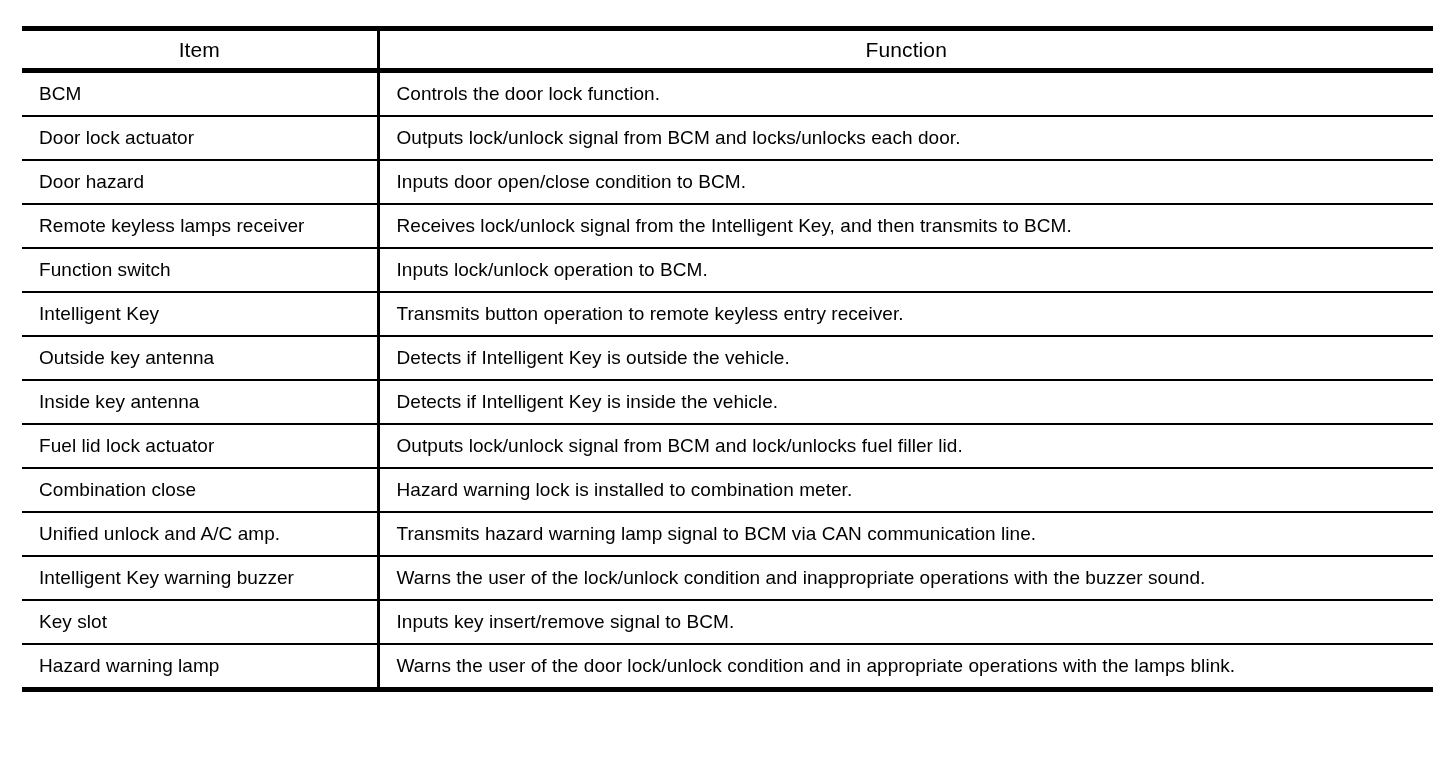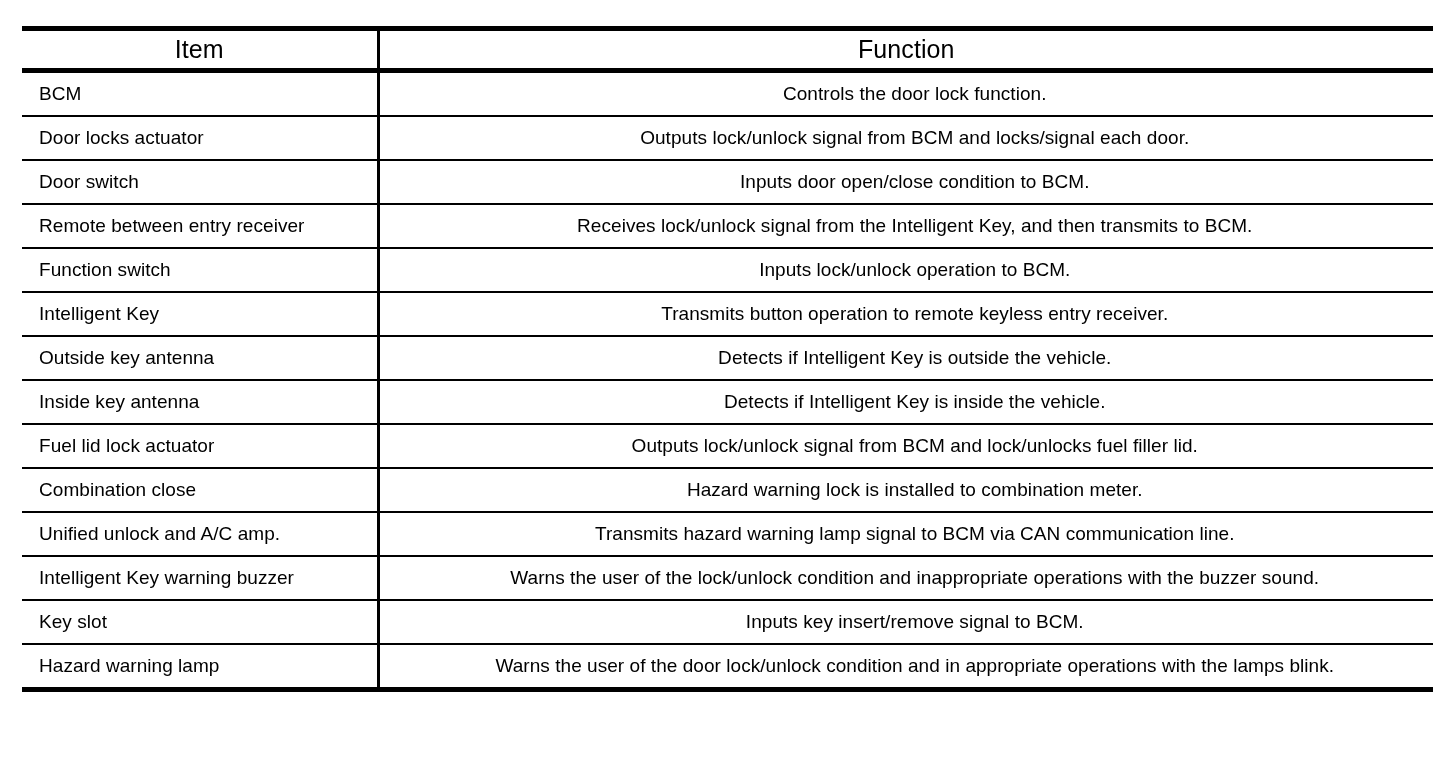--- a/index.html
+++ b/index.html
@@ -44,21 +44,21 @@
   
   table.spec-table {
     border-top: 5px solid #000;
     border-bottom: 5px solid #000;
   }
 
   
   tr.header-row > th {
     border-bottom: 5px solid #000;
     font-weight: normal;
-    font-size: 25px;
+    font-size: 21px;
     line-height: 1;
     height: 37px;
     padding: 0;
     vertical-align: middle;
     letter-spacing: 0.1px;
   }
 
   tr.header-row > th.th-item {
     border-right: 3px solid #000;
   }
@@ -80,21 +80,20 @@
     border-right: 3px solid #000;
     padding-left: 17px;
   }
 
   tr.data-row:first-child > td {
     border-top: none;
   }
 
   tr.data-row > td.cell-func {
     padding-left: 17px;
-    text-align: center;
   }
 </style>
 </head>
 <body>
 
 <div class="page">
   <div class="table-wrap">
     <table class="spec-table">
       <colgroup>
         <col class="col-item">
@@ -105,29 +104,29 @@
           <th class="th-item">Item</th>
           <th class="th-func">Function</th>
         </tr>
       </thead>
       <tbody id="table-body">
           <tr class="data-row">
             <td class="cell-item">BCM</td>
             <td class="cell-func">Controls the door lock function.</td>
           </tr>
           <tr class="data-row">
-            <td class="cell-item">Door locks actuator</td>
-            <td class="cell-func">Outputs lock/unlock signal from BCM and locks/signal each door.</td>
+            <td class="cell-item">Door lock actuator</td>
+            <td class="cell-func">Outputs lock/unlock signal from BCM and locks/unlocks each door.</td>
           </tr>
           <tr class="data-row">
-            <td class="cell-item">Door switch</td>
+            <td class="cell-item">Door hazard</td>
             <td class="cell-func">Inputs door open/close condition to BCM.</td>
           </tr>
           <tr class="data-row">
-            <td class="cell-item">Remote between entry receiver</td>
+            <td class="cell-item">Remote keyless lamps receiver</td>
             <td class="cell-func">Receives lock/unlock signal from the Intelligent Key, and then transmits to BCM.</td>
           </tr>
           <tr class="data-row">
             <td class="cell-item">Function switch</td>
             <td class="cell-func">Inputs lock/unlock operation to BCM.</td>
           </tr>
           <tr class="data-row">
             <td class="cell-item">Intelligent Key</td>
             <td class="cell-func">Transmits button operation to remote keyless entry receiver.</td>
           </tr>

